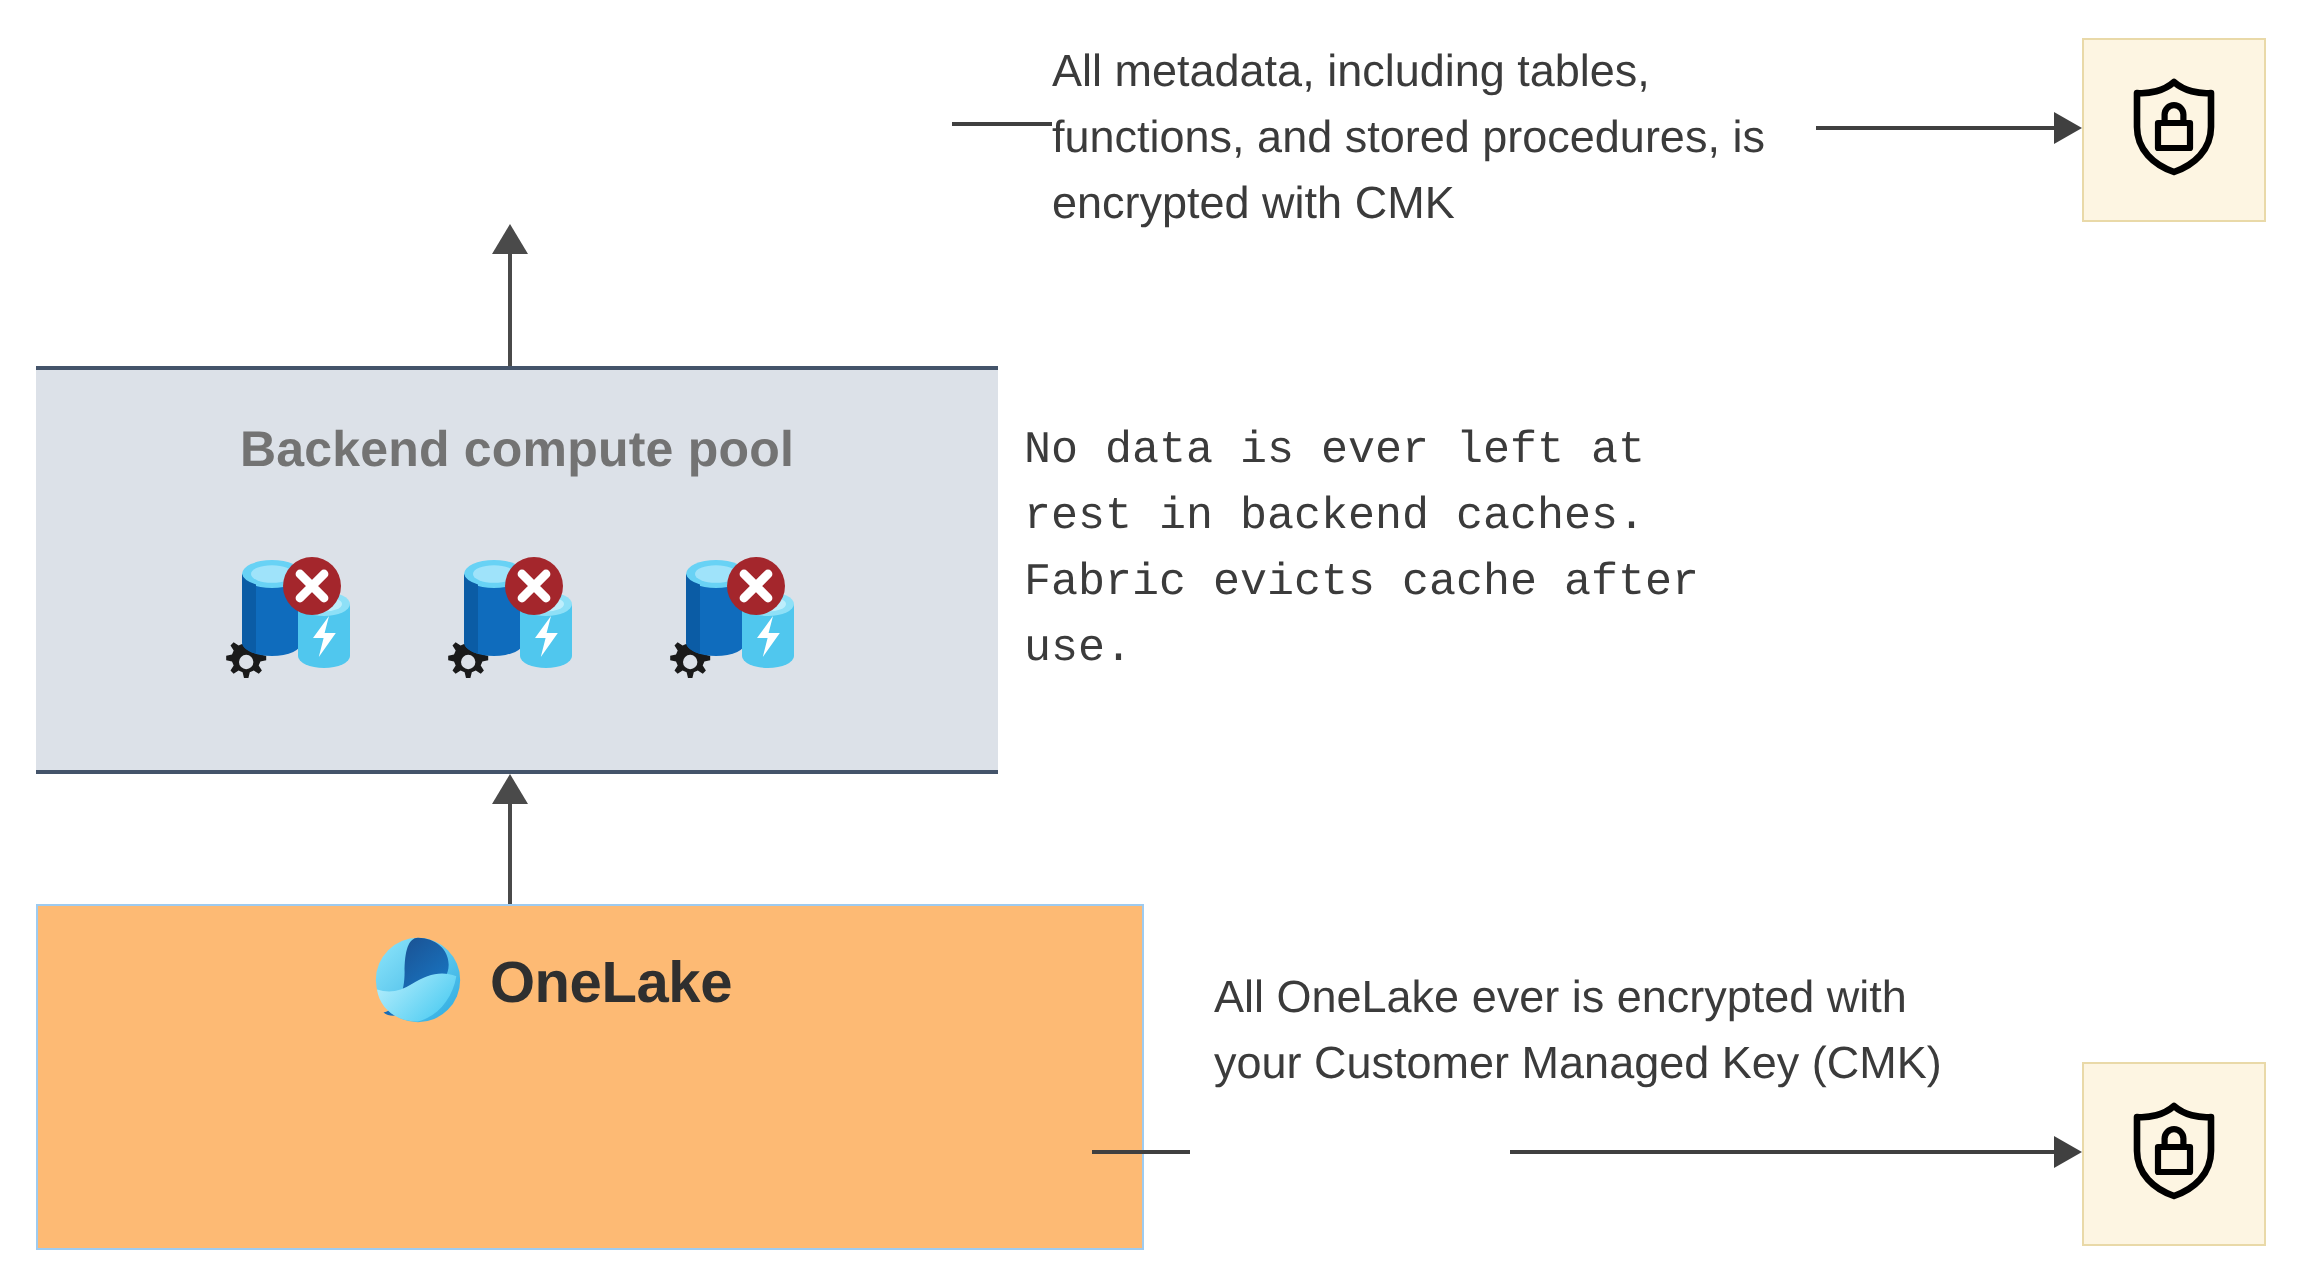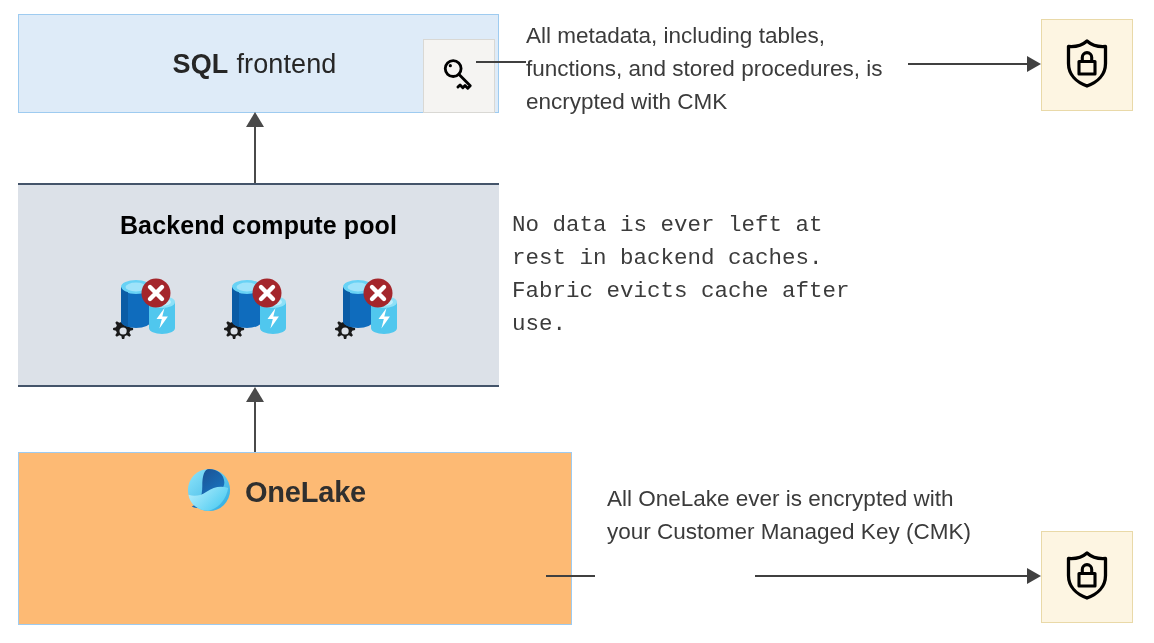--- a/index.html
+++ b/index.html
@@ -82,21 +82,21 @@
   .sql-title span.light { font-weight: 400; }
 
   .backend-title {
     position: absolute;
     left: 0;
     top: 26px;
     width: 481px;
     text-align: center;
     font-size: 25px;
     font-weight: 700;
-    color: #000000;
+    color: #737373;
     letter-spacing: 0.1px;
   }
 
   
   .key-box {
     position: absolute;
     background: #f5f4f2;
     border: 1px solid #d9d8d4;
     display: flex;
     align-items: center;
@@ -171,38 +171,20 @@
     font-weight: 700;
     color: #2f2f2f;
     letter-spacing: -0.2px;
   }
 </style>
 </head>
 <body>
 
 <div id="canvas">
 
-  <div class="box box-sql">
-    <div class="sql-title">
-      <b>SQL</b>
-        <span class="light">frontend</span>
-    </div>
-
-    <div class="key-box key-box-sql">
-      <span>
-        <svg width="40" height="40" viewBox="0 0 48 48">
-          <g fill="none" stroke="#000000" stroke-width="3.4" stroke-linejoin="round" stroke-linecap="round">
-            <circle cx="17" cy="17.5" r="9.5"></circle>
-            <path d="M23.8 24.4 L37.5 38.1 L34.5 41.1 L31.2 37.8 L28.6 40.4 L25.3 37.1 L22.7 39.7" fill="none"></path>
-          </g>
-          <circle cx="13.6" cy="14" r="1.9" fill="#000000"></circle>
-        </svg>
-      </span>
-    </div>
-  </div>
 
   <div class="box box-backend">
     <div class="backend-title">Backend compute pool</div>
 
     <div class="nodes-row">
       <span>
         <svg width="78" height="72" viewBox="0 0 78 72">
 
           <g transform="translate(2,44)" fill="#1a1a1a">
             <path d="M11 0 l2.2 0 0.7 2.9 2.0 0.85 2.5-1.6 1.55 1.55 -1.6 2.5 0.85 2.0 2.9 0.7 0 2.2 -2.9 0.7 -0.85 2.0 1.6 2.5 -1.55 1.55 -2.5-1.6 -2.0 0.85 -0.7 2.9 -2.2 0 -0.7-2.9 -2.0-0.85 -2.5 1.6 -1.55-1.55 1.6-2.5 -0.85-2.0 -2.9-0.7 0-2.2 2.9-0.7 0.85-2.0 -1.6-2.5 1.55-1.55 2.5 1.6 2.0-0.85z"></path>

